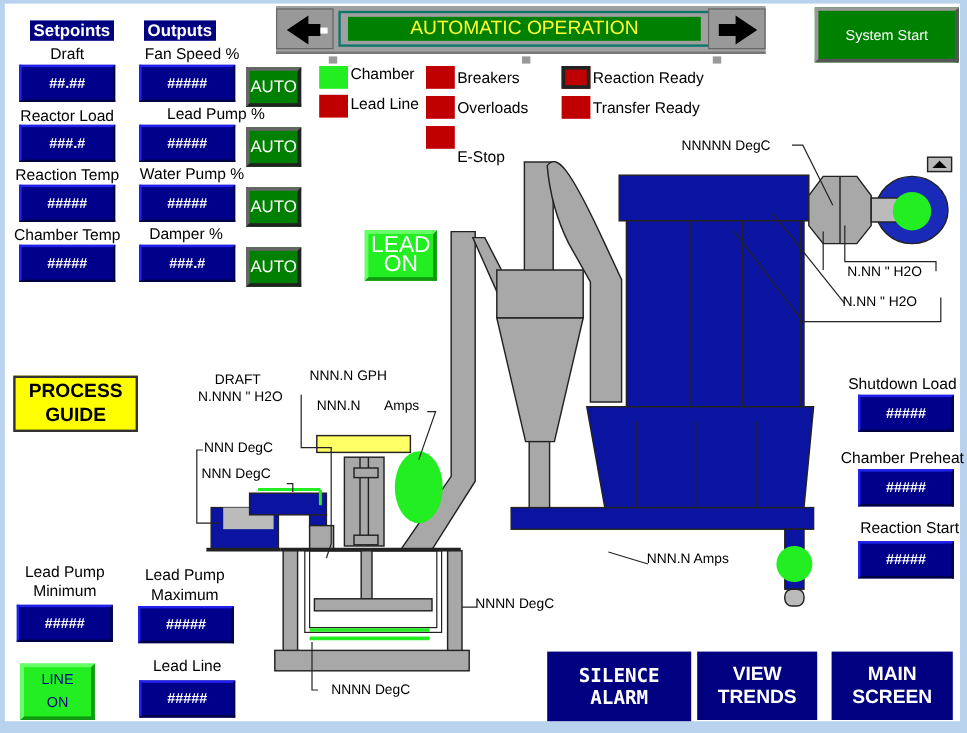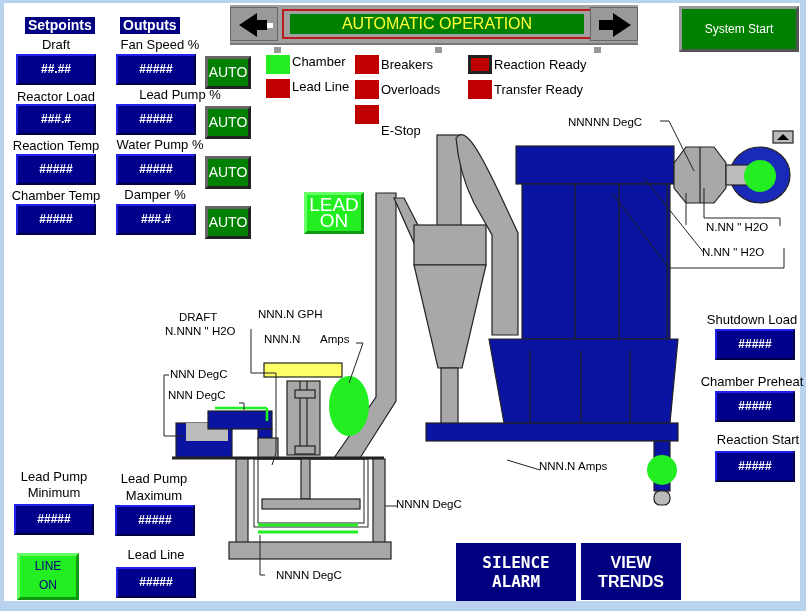--- a/index.html
+++ b/index.html
@@ -44,21 +44,21 @@
   <div class="num" style="left:112px;top:201px;">###.#</div>
   <div class="auto" style="left:201px;top:203px;">AUTO</div>
 
   <div class="abs" style="left:226px;top:2px;width:408px;height:38px;background:#a0a0a0;border-bottom:2px solid #777;"></div>
   <div class="abs" style="left:226px;top:4px;width:48px;height:34px;background:#999;border:1px solid #666;box-sizing:border-box;cursor:pointer;">
     <svg width="48" height="34">
         <polygon points="8,17 26,5 26,12 36,12 36,22 26,22 26,29" fill="#000"></polygon>
         <rect x="36" y="15" width="6" height="5" fill="#fff"></rect>
       </svg>
   </div>
-  <div class="abs" style="left:278px;top:6px;width:310px;height:30px;background:#a0a0a0;border:2px solid #b91c1c;box-sizing:border-box;">
+  <div class="abs" style="left:278px;top:6px;width:310px;height:30px;background:#a0a0a0;border:2px solid #0f766e;box-sizing:border-box;">
     <div style="position: absolute; inset: 3px 6px; background: rgb(0, 128, 0);">
       <div id="bannerInner" style="width:100%;height:100%;color:#ffff33;text-align:center;font-size:16px;line-height:20px;">AUTOMATIC OPERATION</div>
     </div>
   </div>
   <div class="abs" style="left:586px;top:4px;width:48px;height:34px;background:#999;border:1px solid #666;box-sizing:border-box;cursor:pointer;">
     <svg width="48" height="34">
         <polygon points="40,17 22,5 22,12 8,12 8,22 22,22 22,29" fill="#000"></polygon>
       </svg>
   </div>
   <div class="abs" style="left:270px;top:44px;width:7px;height:6px;background:#999;"></div>
@@ -80,20 +80,24 @@
   <div class="ind" style="left:464px;top:77px;background:#c00000;"></div>
   <div class="indlbl" style="left:490px;top:79px;">Transfer Ready</div>
 
   <div class="abs" style="left:675px;top:3px;width:120px;height:46px;background:#008000;border-top:3px solid #999;border-left:3px solid #999;border-right:3px solid #555;border-bottom:3px solid #555;box-sizing:border-box;color:#fff;font-size:12px;text-align:center;line-height:40px;cursor:pointer;">System Start</div>
 
   <div class="abs" style="left:300px;top:189px;width:60px;height:42px;background:#22ee22;border-top:3px solid #66ff66;border-left:3px solid #66ff66;border-right:3px solid #119911;border-bottom:3px solid #119911;box-sizing:border-box;color:#fff;font-size:19px;text-align:center;line-height:16px;padding-top:2px;cursor:pointer;">
     <div>LEAD</div>
     <div>ON</div>
   </div>
 
+  <div class="abs" style="left:7px;top:310px;width:104px;height:47px;background:#ffff00;border:2px solid #333;box-sizing:border-box;font-weight:bold;font-size:16px;text-align:center;line-height:20px;padding-top:2px;cursor:pointer;">
+    <div>PROCESS</div>
+    <div>GUIDE</div>
+  </div>
 
   <svg class="abs" style="left:0;top:0;" width="796" height="598">
     <g stroke="#222" stroke-width="1.2">
 
       <polygon points="330,455 372,394 372,190 392,190 392,398 356,455" fill="#a8a8a8"></polygon>
       <polygon points="390,195 400,195 418,230 410,240" fill="#a8a8a8"></polygon>
 
       <rect x="433" y="132" width="24" height="92" fill="#a8a8a8"></rect>
       <path d="M452,135 C460,125 470,135 500,200 L514,230 L514,332 L488,332 L488,232 L470,200 Q455,170 452,135 Z" fill="#a8a8a8"></path>
       <rect x="410" y="222" width="72" height="40" fill="#a8a8a8"></rect>
@@ -214,13 +218,19 @@
         <div>SILENCE</div>
         <div>ALARM</div>
       </div>
   </div>
   <div class="bigbtn" style="left:577px;top:540px;width:100px;height:57px;font-family:'Liberation Sans',sans-serif;">
     <div>
         <div>VIEW</div>
         <div>TRENDS</div>
       </div>
   </div>
+  <div class="bigbtn" style="left:689px;top:540px;width:101px;height:57px;font-family:'Liberation Sans',sans-serif;">
+    <div>
+        <div>MAIN</div>
+        <div>SCREEN</div>
+      </div>
+  </div>
 </div>
 
 </body></html>

